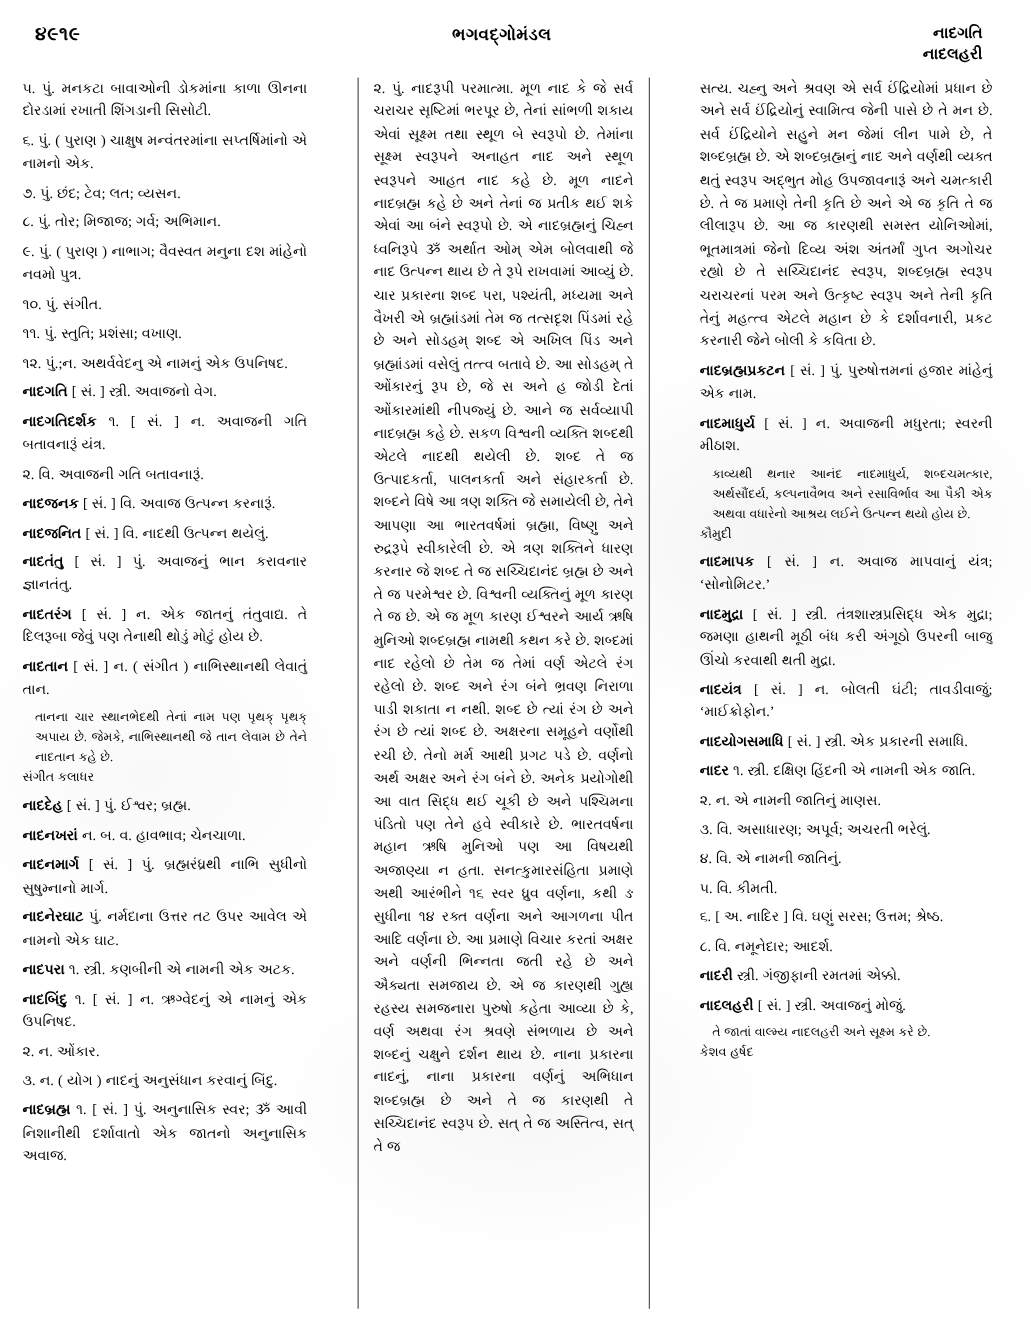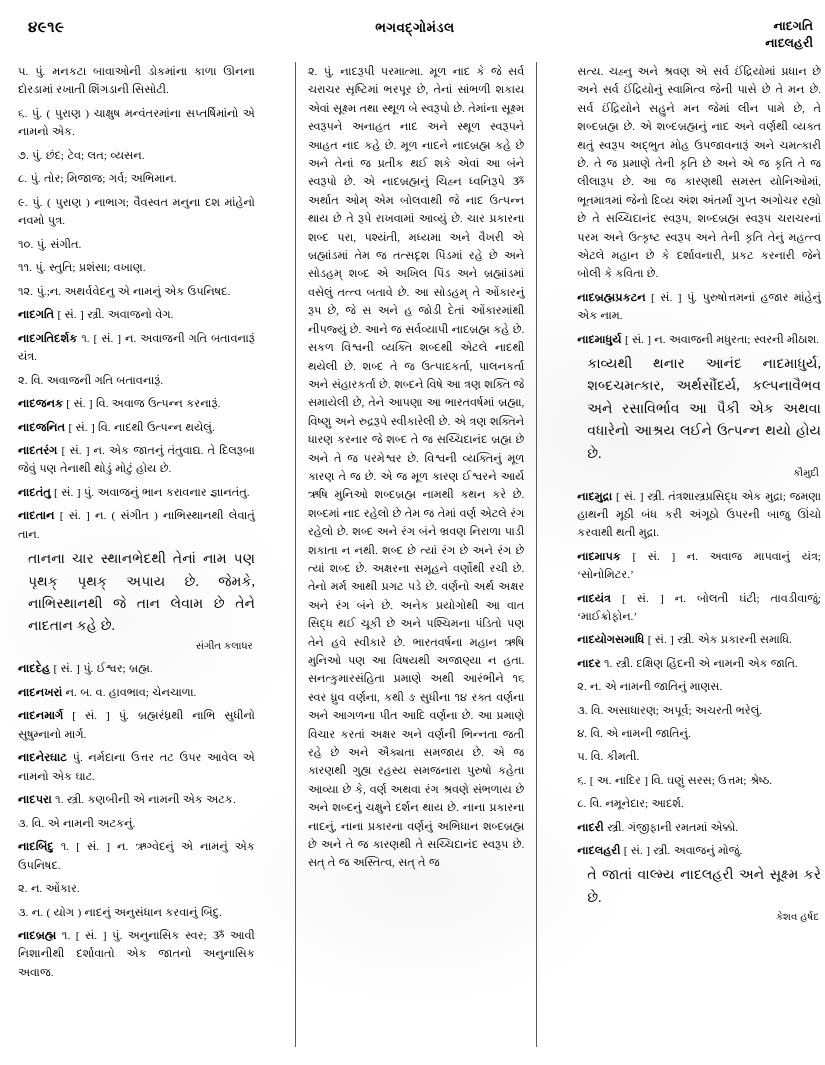--- a/index.html
+++ b/index.html
@@ -27,21 +27,21 @@
       radial-gradient(ellipse 260px 200px at 120px 620px, rgba(0,0,0,0.025) 0%, rgba(0,0,0,0.0) 75%);
     z-index: 0;
   }
 
   .page {
     position: relative;
     z-index: 1;
     width: 825px;
     height: 1065px;
     box-sizing: border-box;
-    padding: 14px 4px 10px 18px;
+    padding: 14px 31px 10px 18px;
   }
 
   
   .pg-header {
     display: flex;
     align-items: flex-start;
     justify-content: space-between;
     height: 48px;
     padding: 0 8px 0 10px;
     box-sizing: border-box;
@@ -94,28 +94,27 @@
     margin-bottom: 5px;
     text-align: justify;
     text-justify: inter-word;
     word-spacing: 0.5px;
   }
   .headword {
     font-weight: bold;
   }
   .quote {
     display: block;
-    font-size: 14px;
+    font-size: 10px;
     padding-left: 10px;
     text-align: justify;
     line-height: 1.6;
   }
   .cite {
     display: block;
-    text-align: right;
     font-size: 10.2px;
     padding-right: 2px;
   }
   .para {
     text-align: justify;
     margin: 0 0 2px 0;
   }
   .col-2 .para, .col-3 .para {
     line-height: 1.63;
   }
@@ -173,24 +172,24 @@
         <div class="entry">
           <div class="para"><span>૨. વિ. અવાજની ગતિ બતાવનારૂં.</span></div>
         </div>
         <div class="entry">
           <div class="para"><span><span class="headword">નાદજનક</span> [ સં. ] વિ. અવાજ ઉત્પન્ન કરનારૂં.</span></div>
         </div>
         <div class="entry">
           <div class="para"><span><span class="headword">નાદજનિત</span> [ સં. ] વિ. નાદથી ઉત્પન્ન થયેલું.</span></div>
         </div>
         <div class="entry">
+          <div class="para"><span><span class="headword">નાદતંતુ</span> [ સં. ] પું. અવાજનું ભાન કરાવનાર</span> <span>જ્ઞાનતંતુ.</span></div>
+        </div>
+        <div class="entry">
           <div class="para"><span><span class="headword">નાદતરંગ</span> [ સં. ] ન. એક જાતનું તંતુવાદ્ય. તે</span> <span>દિલરૂબા જેવું પણ તેનાથી થોડું મોટું હોય છે.</span></div>
-        </div>
-        <div class="entry">
-          <div class="para"><span><span class="headword">નાદતંતુ</span> [ સં. ] પું. અવાજનું ભાન કરાવનાર</span> <span>જ્ઞાનતંતુ.</span></div>
         </div>
         <div class="entry">
           <div class="para"><span><span class="headword">નાદતાન</span> [ સં. ] ન. ( સંગીત ) નાભિસ્થાનથી</span> <span>લેવાતું તાન.</span></div>
         </div>
         <div class="entry">
           <div class="quote"><span>તાનના ચાર સ્થાનભેદથી તેનાં નામ પણ પૃથક્</span> <span>પૃથક્ અપાય છે. જેમકે, નાભિસ્થાનથી જે તાન</span> <span>લેવામ છે તેને નાદતાન કહે છે.</span></div>
           <div class="cite">સંગીત કલાધર</div>
         </div>
         <div class="entry">
           <div class="para"><span><span class="headword">નાદદેહ</span> [ સં. ] પું. ઈશ્વર; બ્રહ્મ.</span></div>
@@ -201,23 +200,20 @@
         <div class="entry">
           <div class="para"><span><span class="headword">નાદનમાર્ગ</span> [ સં. ] પું. બ્રહ્મરંધ્રથી નાભિ</span> <span>સુધીનો સુષુમ્નાનો માર્ગ.</span></div>
         </div>
         <div class="entry">
           <div class="para"><span><span class="headword">નાદનેરઘાટ</span> પું. નર્મદાના ઉત્તર તટ ઉપર</span> <span>આવેલ એ નામનો એક ઘાટ.</span></div>
         </div>
         <div class="entry">
           <div class="para"><span><span class="headword">નાદપરા</span> ૧. સ્ત્રી. કણબીની એ નામની એક</span> <span>અટક.</span></div>
         </div>
         <div class="entry">
-          <div class="para"><span>૩. વિ. એ નામની અટકનું.</span></div>
-        </div>
-        <div class="entry">
           <div class="para"><span><span class="headword">નાદબિંદુ</span> ૧. [ સં. ] ન. ઋગ્વેદનું એ નામનું</span> <span>એક ઉપનિષદ.</span></div>
         </div>
         <div class="entry">
           <div class="para"><span>૨. ન. ઓંકાર.</span></div>
         </div>
         <div class="entry">
           <div class="para"><span>૩. ન. ( યોગ ) નાદનું અનુસંધાન કરવાનું બિંદુ.</span></div>
         </div>
         <div class="entry">
           <div class="para"><span><span class="headword">નાદબ્રહ્મ</span> ૧. [ સં. ] પું. અનુનાસિક સ્વર;</span> <span>ૐ આવી નિશાનીથી દર્શાવાતો એક જાતનો</span> <span>અનુનાસિક અવાજ.</span></div>
@@ -236,24 +232,24 @@
           <div class="para"><span><span class="headword">નાદબ્રહ્મપ્રકટન</span> [ સં. ] પું. પુરુષોત્તમનાં હજાર</span> <span>માંહેનું એક નામ.</span></div>
         </div>
         <div class="entry">
           <div class="para"><span><span class="headword">નાદમાધુર્ય</span> [ સં. ] ન. અવાજની મધુરતા;</span> <span>સ્વરની મીઠાશ.</span></div>
         </div>
         <div class="entry">
           <div class="quote"><span>કાવ્યથી થનાર આનંદ નાદમાધુર્ય, શબ્દચમત્કાર,</span> <span>અર્થસૌંદર્ય, કલ્પનાવૈભવ અને રસાવિર્ભાવ આ</span> <span>પૈકી એક અથવા વધારેનો આશ્રય લઈને ઉત્પન્ન</span> <span>થયો હોય છે.</span></div>
           <div class="cite">કૌમુદી</div>
         </div>
         <div class="entry">
+          <div class="para"><span><span class="headword">નાદમાપક</span> [ સં. ] ન. અવાજ માપવાનું યંત્ર;</span> <span>‘સોનોમિટર.’</span></div>
+        </div>
+        <div class="entry">
           <div class="para"><span><span class="headword">નાદમુદ્રા</span> [ સં. ] સ્ત્રી. તંત્રશાસ્ત્રપ્રસિદ્ધ એક</span> <span>મુદ્રા; જમણા હાથની મૂઠી બંધ કરી અંગૂઠો</span> <span>ઉપરની બાજુ ઊંચો કરવાથી થતી મુદ્રા.</span></div>
-        </div>
-        <div class="entry">
-          <div class="para"><span><span class="headword">નાદમાપક</span> [ સં. ] ન. અવાજ માપવાનું યંત્ર;</span> <span>‘સોનોમિટર.’</span></div>
         </div>
         <div class="entry">
           <div class="para"><span><span class="headword">નાદયંત્ર</span> [ સં. ] ન. બોલતી ઘંટી; તાવડીવાજું;</span> <span>‘માઈક્રોફોન.’</span></div>
         </div>
         <div class="entry">
           <div class="para"><span><span class="headword">નાદયોગસમાધિ</span> [ સં. ] સ્ત્રી. એક પ્રકારની</span> <span>સમાધિ.</span></div>
         </div>
         <div class="entry">
           <div class="para"><span><span class="headword">નાદર</span> ૧. સ્ત્રી. દક્ષિણ હિંદની એ નામની એક</span> <span>જાતિ.</span></div>
         </div>

